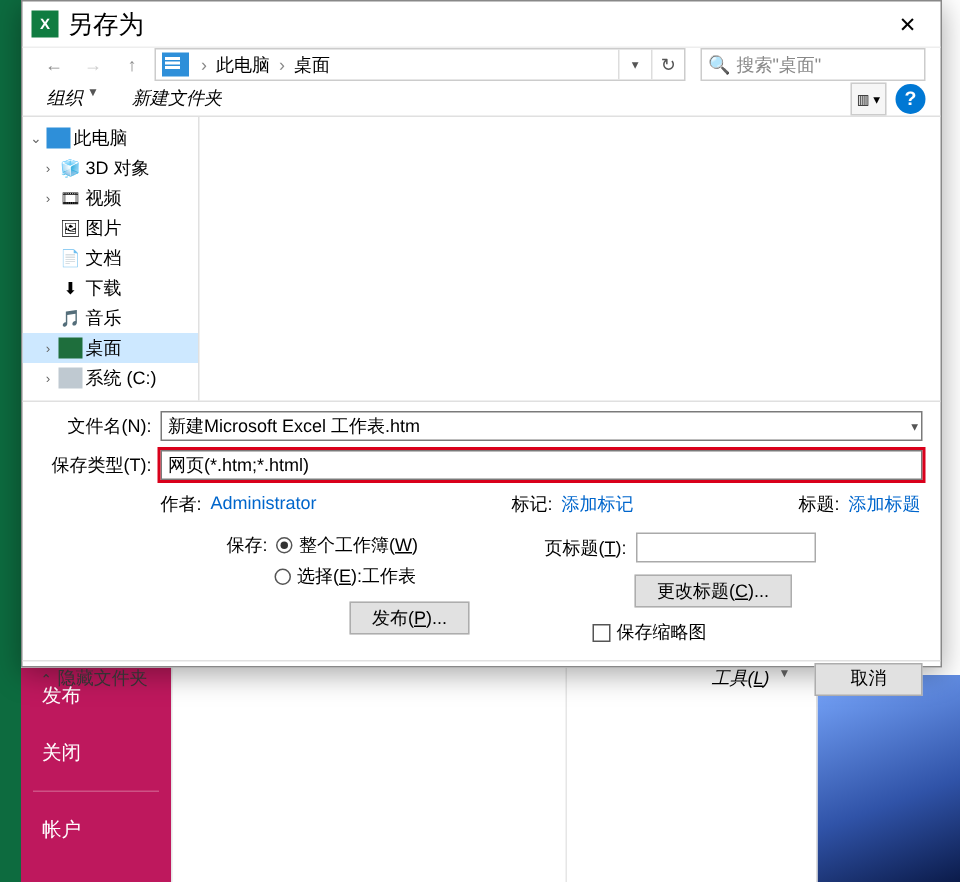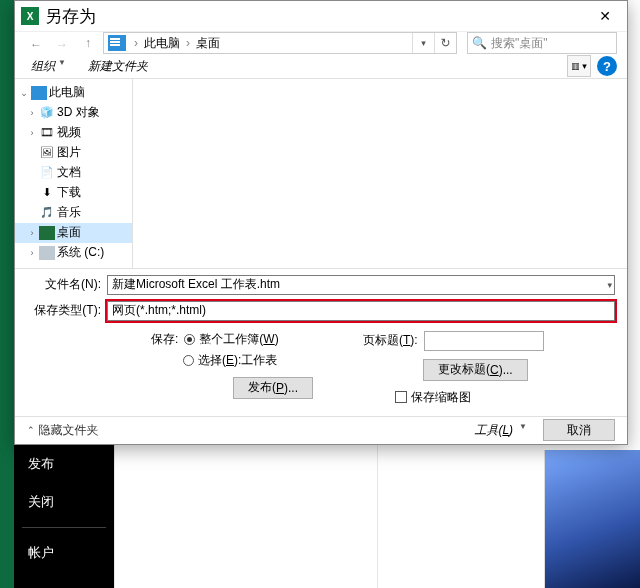--- a/index.html
+++ b/index.html
@@ -2,21 +2,21 @@
 <html><head>
 <meta charset="utf-8">
 <style>
 * { box-sizing: border-box; margin: 0; padding: 0; font-family: "Microsoft YaHei", "Segoe UI", sans-serif; font-size: 12px; }
 html, body { width: 640px; height: 588px; overflow: hidden; background: #fff; }
 .root { position: relative; width: 640px; height: 588px; }
 
 
 .appframe { position: absolute; left: 0; top: 0; width: 640px; height: 588px; background: #fff; }
 .appframe .leftstrip { position: absolute; left: 0; top: 0; width: 14px; height: 588px; background: #0d6b3f; }
-.appframe .sidebar-green { position: absolute; left: 14px; top: 445px; width: 100px; height: 143px; background: #000000; color: #fff; }
+.appframe .sidebar-green { position: absolute; left: 14px; top: 445px; width: 100px; height: 143px; background: #be185d; color: #fff; }
 .appframe .sidebar-green .item { padding: 10px 14px; font-size: 13px; color: #fff; }
 .appframe .sidebar-green .sep { height: 1px; background: rgba(255,255,255,0.25); margin: 6px 8px; }
 .appframe .right-img { position: absolute; right: 0; bottom: 0; width: 96px; height: 138px; background: linear-gradient(160deg,#7aa9ff 0%, #3053a8 60%, #0b1b4a 100%); border-left: 1px solid #ddd; }
 .appframe .main-white { position: absolute; left: 114px; top: 445px; right: 96px; bottom: 0; background: #fff; border-left: 1px solid #e6e6e6; }
 .appframe .main-white::after { content:""; position:absolute; left:262px; top:0; bottom:0; width:1px; background:#e6e6e6; }
 
 
 .dialog { position: absolute; left: 14px; top: 0; width: 614px; height: 445px; background: #fff; border: 1px solid #888; box-shadow: 0 4px 18px rgba(0,0,0,0.35); display: flex; flex-direction: column; }
 
 
@@ -212,20 +212,34 @@
           </div>
       </div>
       <div class="frow">
         <div class="lbl"><span>保存类型(T):</span></div>
         <div class="combo red-outline">
             <span>网页(*.htm;*.html)</span>
             <span class="dd">▾</span>
           </div>
       </div>
 
+      <div class="metarow">
+        <div class="pair">
+            <span>作者:</span>
+            <span class="link">Administrator</span>
+          </div>
+        <div class="pair" style="margin-left:90px">
+            <span>标记:</span>
+            <span class="link">添加标记</span>
+          </div>
+        <div class="pair" style="margin-left:70px">
+            <span>标题:</span>
+            <span class="link">添加标题</span>
+          </div>
+      </div>
 
       <div class="optrow">
         <div class="optcol">
           <div class="radio">
               <span style="margin-right:2px">保存:</span>
               <span class="r on"></span>
               <span>整个工作簿(<span class="u">W</span>)</span>
             </div>
           <div class="radio" style="padding-left:32px">
               <span class="r"></span>

